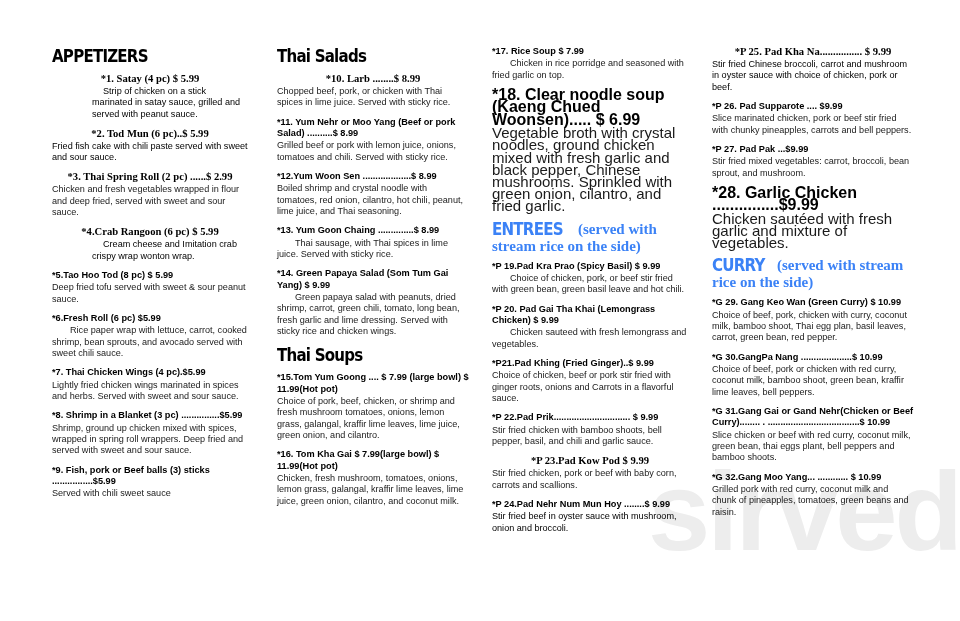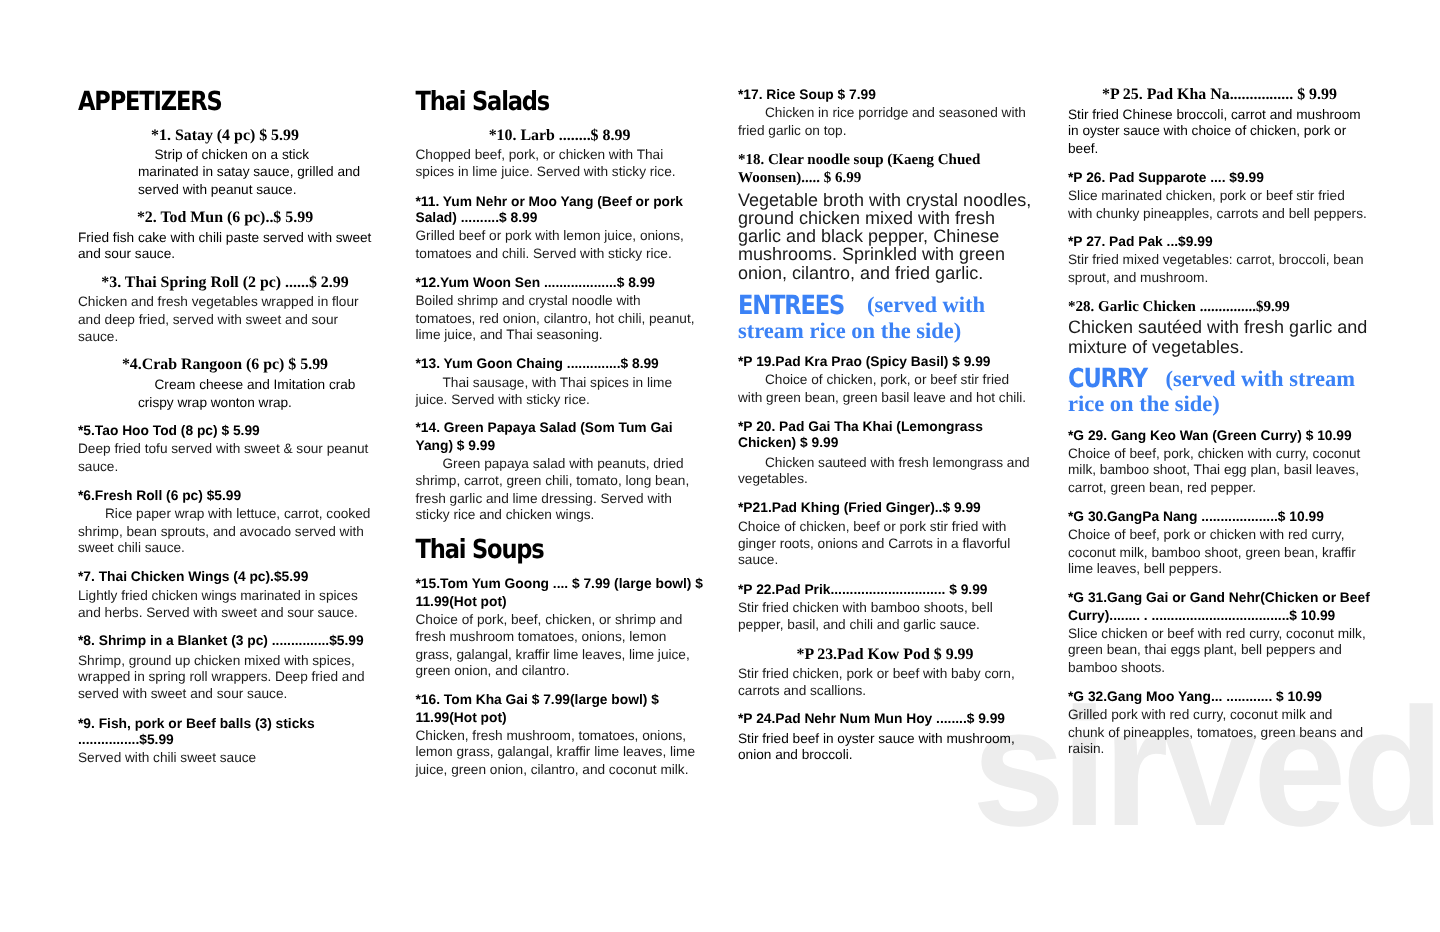--- a/index.html
+++ b/index.html
@@ -33,21 +33,21 @@
     color: #ededed;
     user-select: none;
     pointer-events: none;
     z-index: 0;
     white-space: nowrap;
   }
 
   
   #menu-page {
     position: absolute;
-    left: 0; top: 12px;
+    left: 0; top: 0;
     width: 960px;
     height: 507px;
     z-index: 1;
   }
   .menu-column {
     position: absolute;
     top: 46px;
   }
   #col-1 { left: 52px;  width: 196px; }
   #col-2 { left: 277px; width: 192px; }
@@ -103,39 +103,39 @@
     font-size: 10.6px;
     line-height: 12px;
     text-align: center;
   }
   .item-title.sans {
     font-family: "Liberation Sans", sans-serif;
     font-size: 9.2px;
     line-height: 11.4px;
   }
   .item-title.sans-lg {
-    font-family: Liberation Serif, serif;
-    font-size: 10px;
+    font-family: Liberation Sans, sans-serif;
+    font-size: 16px;
     line-height: 12.4px;
   }
 
   .item-desc {
     margin: 0 0 8px 0;
     font-size: 9.1px;
     line-height: 11.3px;
     color: #1a1a1a;
     font-family: "Liberation Sans", sans-serif;
     font-weight: normal;
   }
   .item-desc.bold {
     font-weight: normal;
     color: #000;
   }
   .item-desc.lg {
-    font-size: 12px;
+    font-size: 15px;
     line-height: 12.2px;
   }
   .item-desc.indent { text-indent: 11px; margin-left: 40px; }
   .item-desc.indent-lg { text-indent: 18px; }
 </style>
 </head>
 <body>
 
 <div id="watermark">sirved</div>
 

